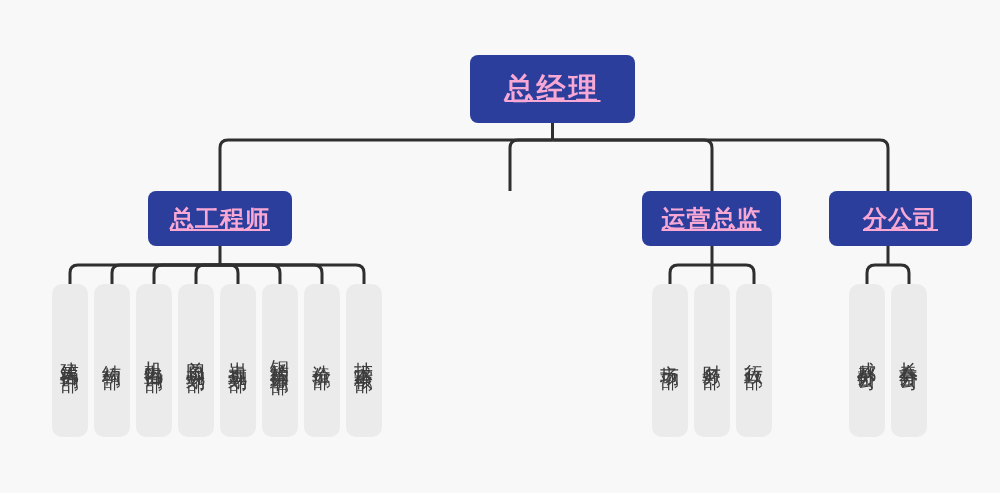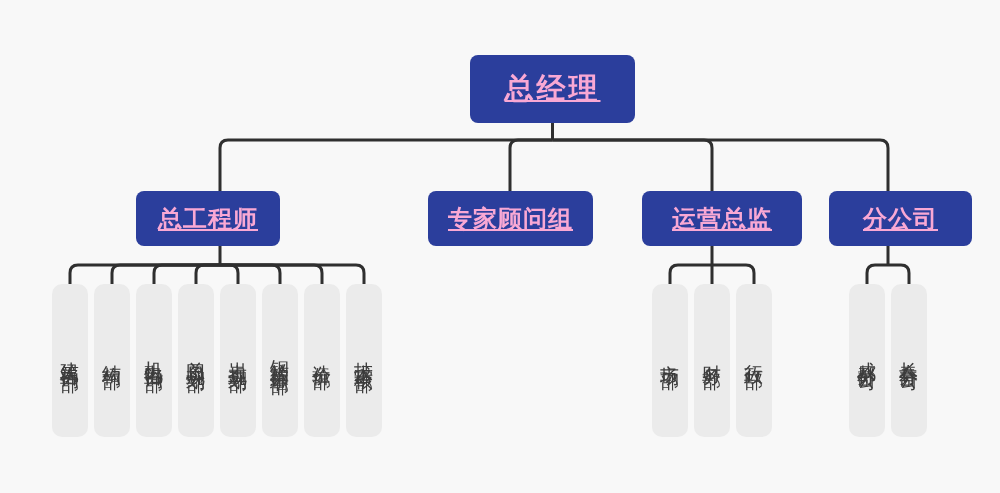--- a/index.html
+++ b/index.html
@@ -84,23 +84,22 @@
       <path d="M754 284 V 273 Q 754 265 746 265 H 712"></path>
 
       <path d="M888 246 V 265"></path>
       <path d="M867 284 V 273 Q 867 265 875 265 H 888"></path>
       <path d="M909 284 V 273 Q 909 265 901 265 H 888"></path>
     </g>
   </svg>
 
   <div class="node blue root" style="left:470px;top:55px;width:165px;height:68px;">总经理</div>
 
-  <div class="node blue lvl2" style="left:136px;top:191px;width:144px;height:55px;">总工程师</div>
-  <div class="node blue lvl2" style="left:428px;top:191px;width:165px;height:55px;">专家顾问组</div>
-  <div class="node blue lvl2" style="left:642px;top:191px;width:160px;height:55px;">运营总监</div>
+  <div class="node blue lvl2" style="left:148px;top:191px;width:144px;height:55px;">总工程师</div>
+  <div class="node blue lvl2" style="left:642px;top:191px;width:139px;height:55px;">运营总监</div>
   <div class="node blue lvl2" style="left:829px;top:191px;width:143px;height:55px;">分公司</div>
 
   <div class="node leaf" style="left:52px;">
     <span class="vtext">建筑咨询部</span>
   </div>
   <div class="node leaf" style="left:94px;">
     <span class="vtext">结构部</span>
   </div>
   <div class="node leaf" style="left:136px;">
     <span class="vtext">机电咨询部</span>

